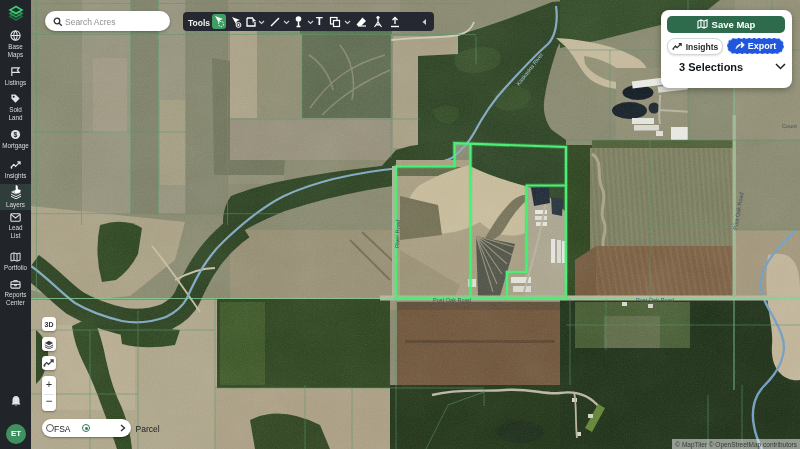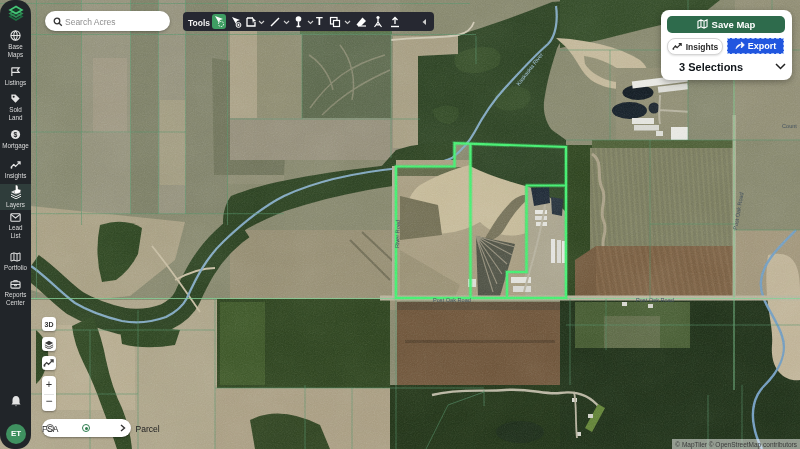--- a/index.html
+++ b/index.html
@@ -292,21 +292,21 @@
     <text x="636" y="302">Post Oak Road</text>
 
     <text x="399" y="248" transform="rotate(-88 399 248)">River Road</text>
 
     <text x="737" y="230" transform="rotate(-80 737 230)">Post Oak Road</text>
 
     <text x="782" y="128">Count</text>
   </g>
 </svg>
 
-<div class="abs" id="sidebar" style="left:0;top:0;width:31px;height:449px;background:#212529;border-radius:14px;">
+<div class="abs" id="sidebar" style="left:0;top:0;width:31px;height:449px;background:#212529;">
 
   <svg class="abs" style="left:6px;top:4px" width="20" height="20" viewBox="0 0 20 20">
     <path d="M10,9 L4,12.5 L10,16 L16,12.5 Z" fill="none" stroke="#1e6b40" stroke-width="1.6"></path>
     <path d="M10,6 L4,9.5 L10,13 L16,9.5 Z" fill="none" stroke="#2f8f55" stroke-width="1.6"></path>
     <path d="M10,2.5 L4,6 L10,9.5 L16,6 Z" fill="#163826" stroke="#45c878" stroke-width="1.6"></path>
   </svg>
 
   <div class="abs sbitem" style="top:30px">
     <svg width="11" height="11" viewBox="0 0 12 12">
           <circle cx="6" cy="6" r="5" fill="none" stroke="#e3e3e3" stroke-width="1.2"></circle>
@@ -469,39 +469,39 @@
 <div class="abs" id="search" style="left:45px;top:11px;width:125px;height:20px;background:#fff;border-radius:10px;box-shadow:0 1px 3px rgba(0,0,0,0.3);">
 
   <svg class="abs" style="left:8px;top:5.5px" width="10" height="10" viewBox="0 0 10 10">
         <circle cx="4" cy="4" r="2.8" fill="none" stroke="#333" stroke-width="1.3"></circle>
         <path d="M6.2,6.2 L8.8,8.8" stroke="#333" stroke-width="1.3"></path>
       </svg>
 
   <div class="abs" style="left:20px;top:6px;font-size:8.5px;color:#8f8f8f;">Search Acres</div>
 </div>
 
-<div class="abs" id="card" style="left:661px;top:10px;width:131px;height:70px;background:#fff;border-radius:8px;box-shadow:0 2px 6px rgba(0,0,0,0.3);">
+<div class="abs" id="card" style="left:661px;top:10px;width:131px;height:78px;background:#fff;border-radius:8px;box-shadow:0 2px 6px rgba(0,0,0,0.3);">
 
   <div class="abs" style="left:6px;top:6px;width:118px;height:16.5px;background:#2e6b4c;border-radius:5px;display:flex;align-items:center;justify-content:center;">
     <svg width="11" height="10" viewBox="0 0 12 11" style="margin-right:4px">
           <path d="M1,2.5 L4.3,1 L7.7,2.5 L11,1 V8.5 L7.7,10 L4.3,8.5 L1,10 Z M4.3,1 V8.5 M7.7,2.5 V10" fill="none" stroke="#fff" stroke-width="1.2"></path>
         </svg>
     <span style="color:#fff;font-size:9.5px;font-weight:bold;">Save Map</span>
   </div>
 
   <div class="abs" style="left:6px;top:28px;width:54px;height:15px;background:#fff;border:0.5px solid #d5d5d5;border-radius:8px;box-shadow:0 1px 2px rgba(0,0,0,0.12);display:flex;align-items:center;justify-content:center;">
     <svg width="11" height="9" viewBox="0 0 13 11" style="margin-right:3px">
           <path d="M1,8 L4,5 L6,7 L11,2 M8,2 H11 V5" fill="none" stroke="#2b2b2b" stroke-width="1.4"></path>
           <circle cx="1.5" cy="8.5" r="1.1" fill="#2b2b2b"></circle>
           <circle cx="4" cy="5.5" r="1.1" fill="#2b2b2b"></circle>
         </svg>
     <span style="color:#2b2b2b;font-size:8.5px;font-weight:bold;">Insights</span>
   </div>
 
-  <div class="abs" style="left:66px;top:27.5px;width:57px;height:16px;background:#2156df;border:1px dashed #a9c0f5;border-radius:0;box-sizing:border-box;display:flex;align-items:center;justify-content:center;">
+  <div class="abs" style="left:66px;top:27.5px;width:57px;height:16px;background:#2156df;border:1px dashed #a9c0f5;border-radius:8px;box-sizing:border-box;display:flex;align-items:center;justify-content:center;">
     <svg width="10" height="9" viewBox="0 0 11 10" style="margin-right:3px">
           <path d="M1,9 C1.5,5.5 3.5,3.8 7,3.7 M7,3.7 V1 L10.3,4.4 L7,7.8 V5" fill="#fff" stroke="#fff" stroke-width="0.8"></path>
         </svg>
     <span style="color:#fff;font-size:9px;font-weight:bold;">Export</span>
   </div>
 
   <div class="abs" style="left:6px;top:51px;font-size:11px;font-weight:bold;color:#10151a;margin-left:12px;">3 Selections</div>
 
   <svg class="abs" style="left:114px;top:53px" width="11" height="7" viewBox="0 0 11 7">
         <path d="M1,1 L5.5,5.5 L10,1" fill="none" stroke="#222" stroke-width="1.5"></path>
@@ -526,21 +526,21 @@
 
 <div class="abs" style="left:42px;top:376px;width:14px;height:35px;background:#fff;border-radius:4px;box-shadow:0 1px 2px rgba(0,0,0,0.35);">
   <div class="abs" style="left:0;top:2px;width:14px;text-align:center;font-size:11px;color:#333;">+</div>
   <div class="abs" style="left:2px;top:17.5px;width:10px;height:1px;background:#e2e2e2;"></div>
   <div class="abs" style="left:0;top:18px;width:14px;text-align:center;font-size:12px;color:#333;">−</div>
 </div>
 
 <div class="abs" id="fsapill" style="left:42px;top:419px;width:89px;height:17.5px;background:#fff;border-radius:9px;box-shadow:0 1px 2px rgba(0,0,0,0.35);">
 
   <div class="abs" style="left:4px;top:5px;width:8px;height:8px;border:1.3px solid #5a5a5a;border-radius:50%;box-sizing:border-box;"></div>
-  <div class="abs" style="left:0;top:5px;font-size:8.5px;color:#222;">FSA</div>
+  <div class="abs" style="left:12px;top:5px;font-size:8.5px;color:#222;">FSA</div>
 
   <div class="abs" style="left:40px;top:5px;width:8px;height:8px;border:1.3px solid #2e7d4f;border-radius:50%;box-sizing:border-box;"></div>
   <div class="abs" style="left:42.5px;top:7.5px;width:3px;height:3px;background:#2e7d4f;border-radius:50%;"></div>
   <div class="abs" style="left:51.5px;top:5px;font-size:8.5px;color:#222;padding-left:42px;">Parcel</div>
 
   <svg class="abs" style="left:78px;top:5px" width="6" height="8" viewBox="0 0 6 8">
         <path d="M1,1 L4.5,4 L1,7" fill="none" stroke="#333" stroke-width="1.4"></path>
       </svg>
 </div>
 

